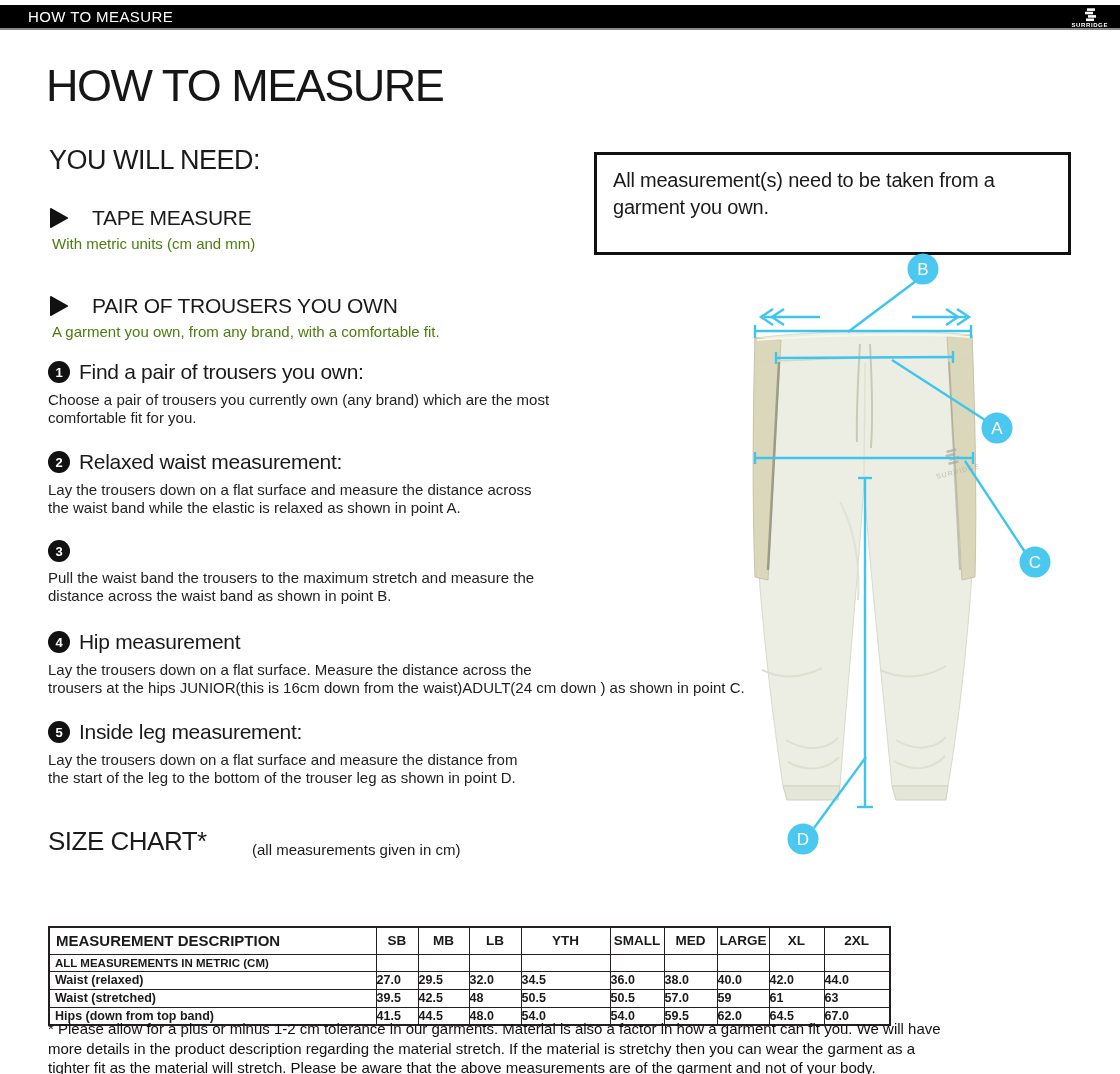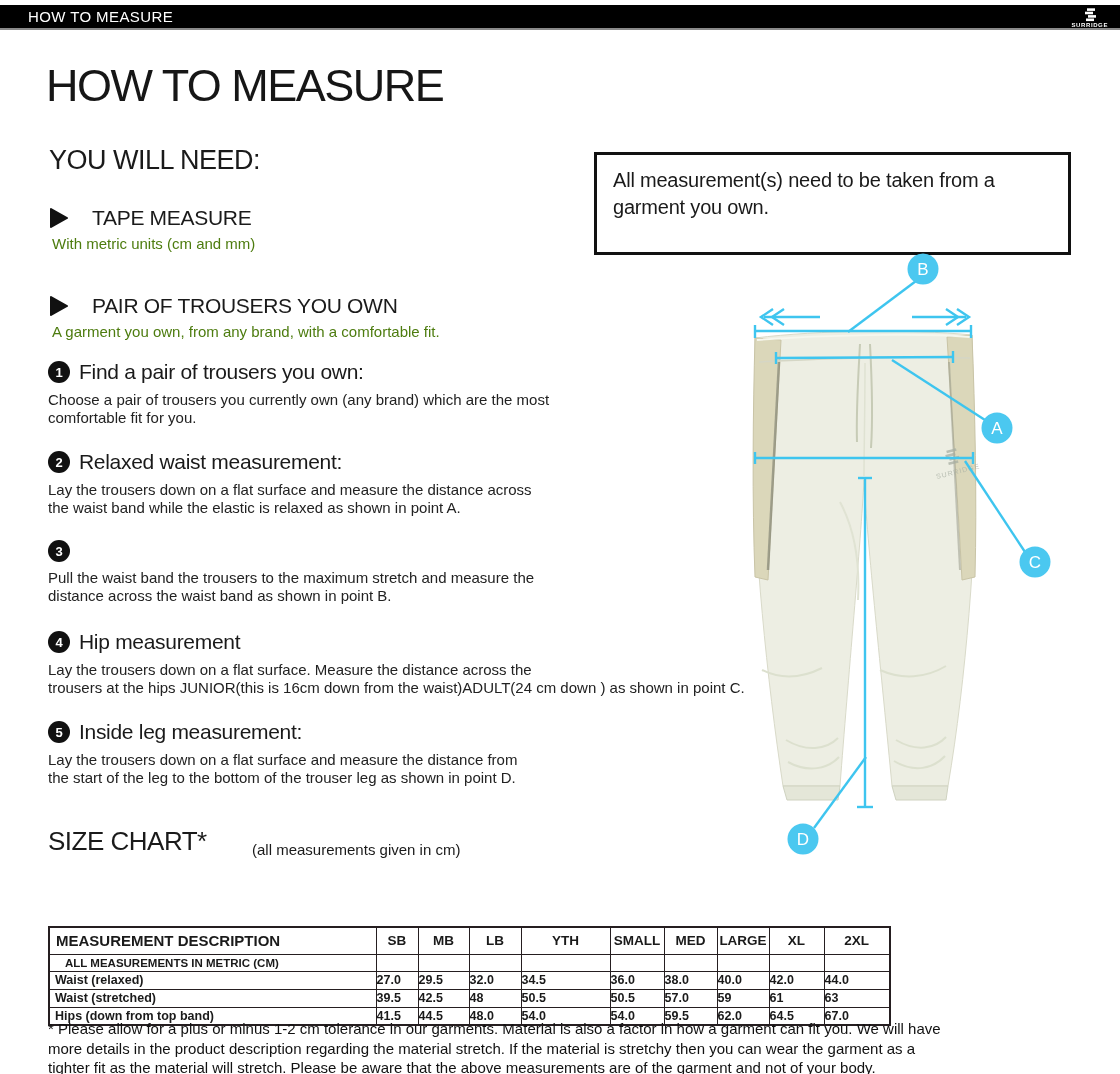--- a/index.html
+++ b/index.html
@@ -39,21 +39,21 @@
 
   .sizechart-heading { position:absolute; left:48px; top:826px; font-size:26px; letter-spacing:-.5px; }
   .sizechart-sub { position:absolute; left:252px; top:841px; font-size:15px; }
 
   table.size-table { position:absolute; left:48px; top:884px; border-collapse:collapse;
     table-layout:fixed; width:841px; }
   .size-table td, .size-table th { border:1.5px solid #251e20; overflow:hidden; white-space:nowrap; }
   .size-table { border:2.5px solid #251e20;margin-top:42px; }
   .size-table .hdr-desc { font-size:15px; font-weight:bold; text-align:left; padding-left:6px; height:27px; }
   .size-table .hdr-size { font-size:13.5px; font-weight:bold; text-align:center; height:27px; }
-  .size-table .metric-row td { height:17px; font-size:11.5px; font-weight:bold; text-align:left; padding-left:15px; }
+  .size-table .metric-row td { height:17px; font-size:11.5px; font-weight:bold; text-align:left; padding-left:5px; }
   .size-table .data-row td { height:18px; font-size:12.5px; font-weight:bold; }
   .size-table .row-label { text-align:left; padding-left:5px; }
   .size-table .val { }
 
   .footnote { position:absolute; left:48px; top:1019px; width:1062px; font-size:15px;
     line-height:19.5px; white-space:pre-line; color:#111; }
 </style>
 </head>
 <body>
 

